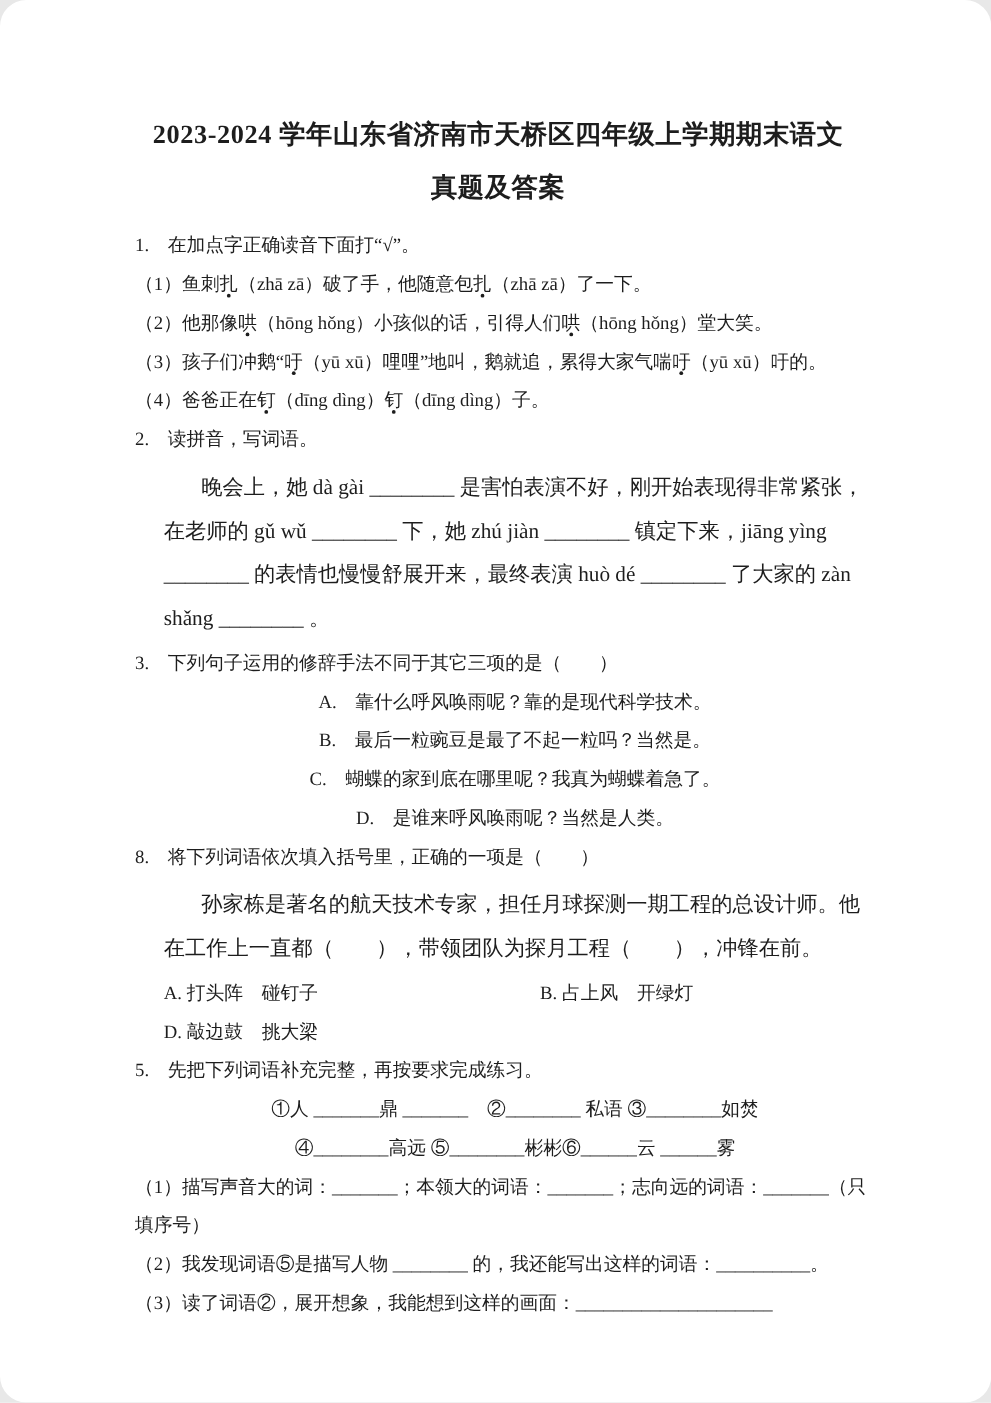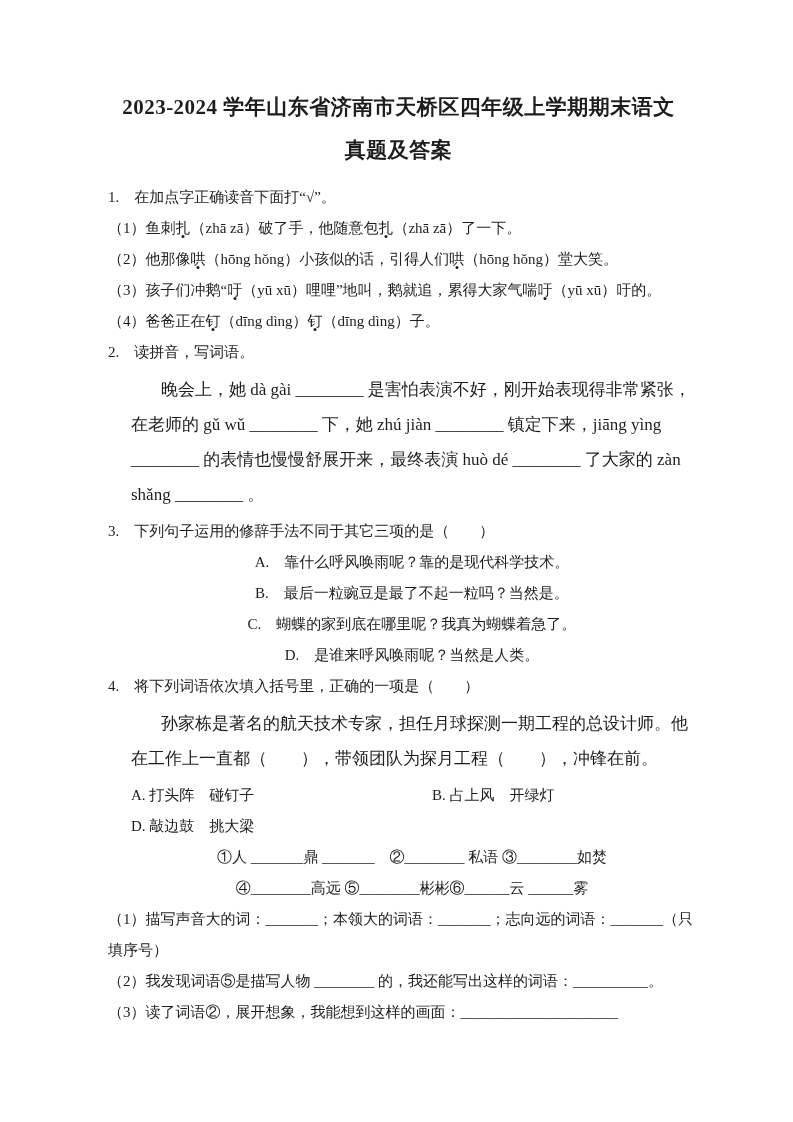--- a/index.html
+++ b/index.html
@@ -6,20 +6,21 @@
   .page {
     position:relative;
     width:793px; height:1122px;
     margin:0 auto;
     background:#ffffff;
     color:#1d1d1d;
     font-family:"Liberation Serif","DejaVu Serif",serif;
     box-sizing:border-box;
     padding:86px 100px 0 104px;
     overflow:hidden;
+    border-radius:21px;
   }
   .title-line {
     text-align:center;
     font-weight:bold;
     font-size:21px;
     line-height:43px;
     letter-spacing:0.5px;
   }
   .title-block { margin-bottom:10px; }
   .line { font-size:15px; line-height:31px; white-space:normal; }
@@ -70,32 +71,33 @@
 
   <div>
     <div class="line q-header">3.　下列句子运用的修辞手法不同于其它三项的是（　　）</div>
     <div class="line opt">A.　靠什么呼风唤雨呢？靠的是现代科学技术。</div>
     <div class="line opt">B.　最后一粒豌豆是最了不起一粒吗？当然是。</div>
     <div class="line opt">C.　蝴蝶的家到底在哪里呢？我真为蝴蝶着急了。</div>
     <div class="line opt">D.　是谁来呼风唤雨呢？当然是人类。</div>
   </div>
 
   <div>
-    <div class="line q-header">4.　将下列词语依次填入括号里，正确的一项是（　　）</div>
+    <div class="line q-header">8.　将下列词语依次填入括号里，正确的一项是（　　）</div>
     <div class="para">孙家栋是著名的航天技术专家，担任月球探测一期工程的总设计师。他在工作上一直都（　　），带领团队为探月工程（　　），冲锋在前。</div>
     <div class="cols line">
       <div class="col-left">A. 打头阵　碰钉子</div>
       <div>B. 占上风　开绿灯</div>
     </div>
     <div class="cols line">
       <div>D. 敲边鼓　挑大梁</div>
     </div>
   </div>
 
   <div>
+    <div class="line q-header">5.　先把下列词语补充完整，再按要求完成练习。</div>
     <div class="line opt">①人 _______鼎 _______　②________ 私语 ③________如焚</div>
     <div class="line opt">④________高远 ⑤________彬彬⑥______云 ______雾</div>
     <div class="line sub">（1）描写声音大的词：_______；本领大的词语：_______；志向远的词语：_______（只填序号）</div>
     <div class="line sub">（2）我发现词语⑤是描写人物 ________ 的，我还能写出这样的词语：__________。</div>
     <div class="line sub">（3）读了词语②，展开想象，我能想到这样的画面：_____________________</div>
   </div>
 
 </div>
 
 </body></html>

